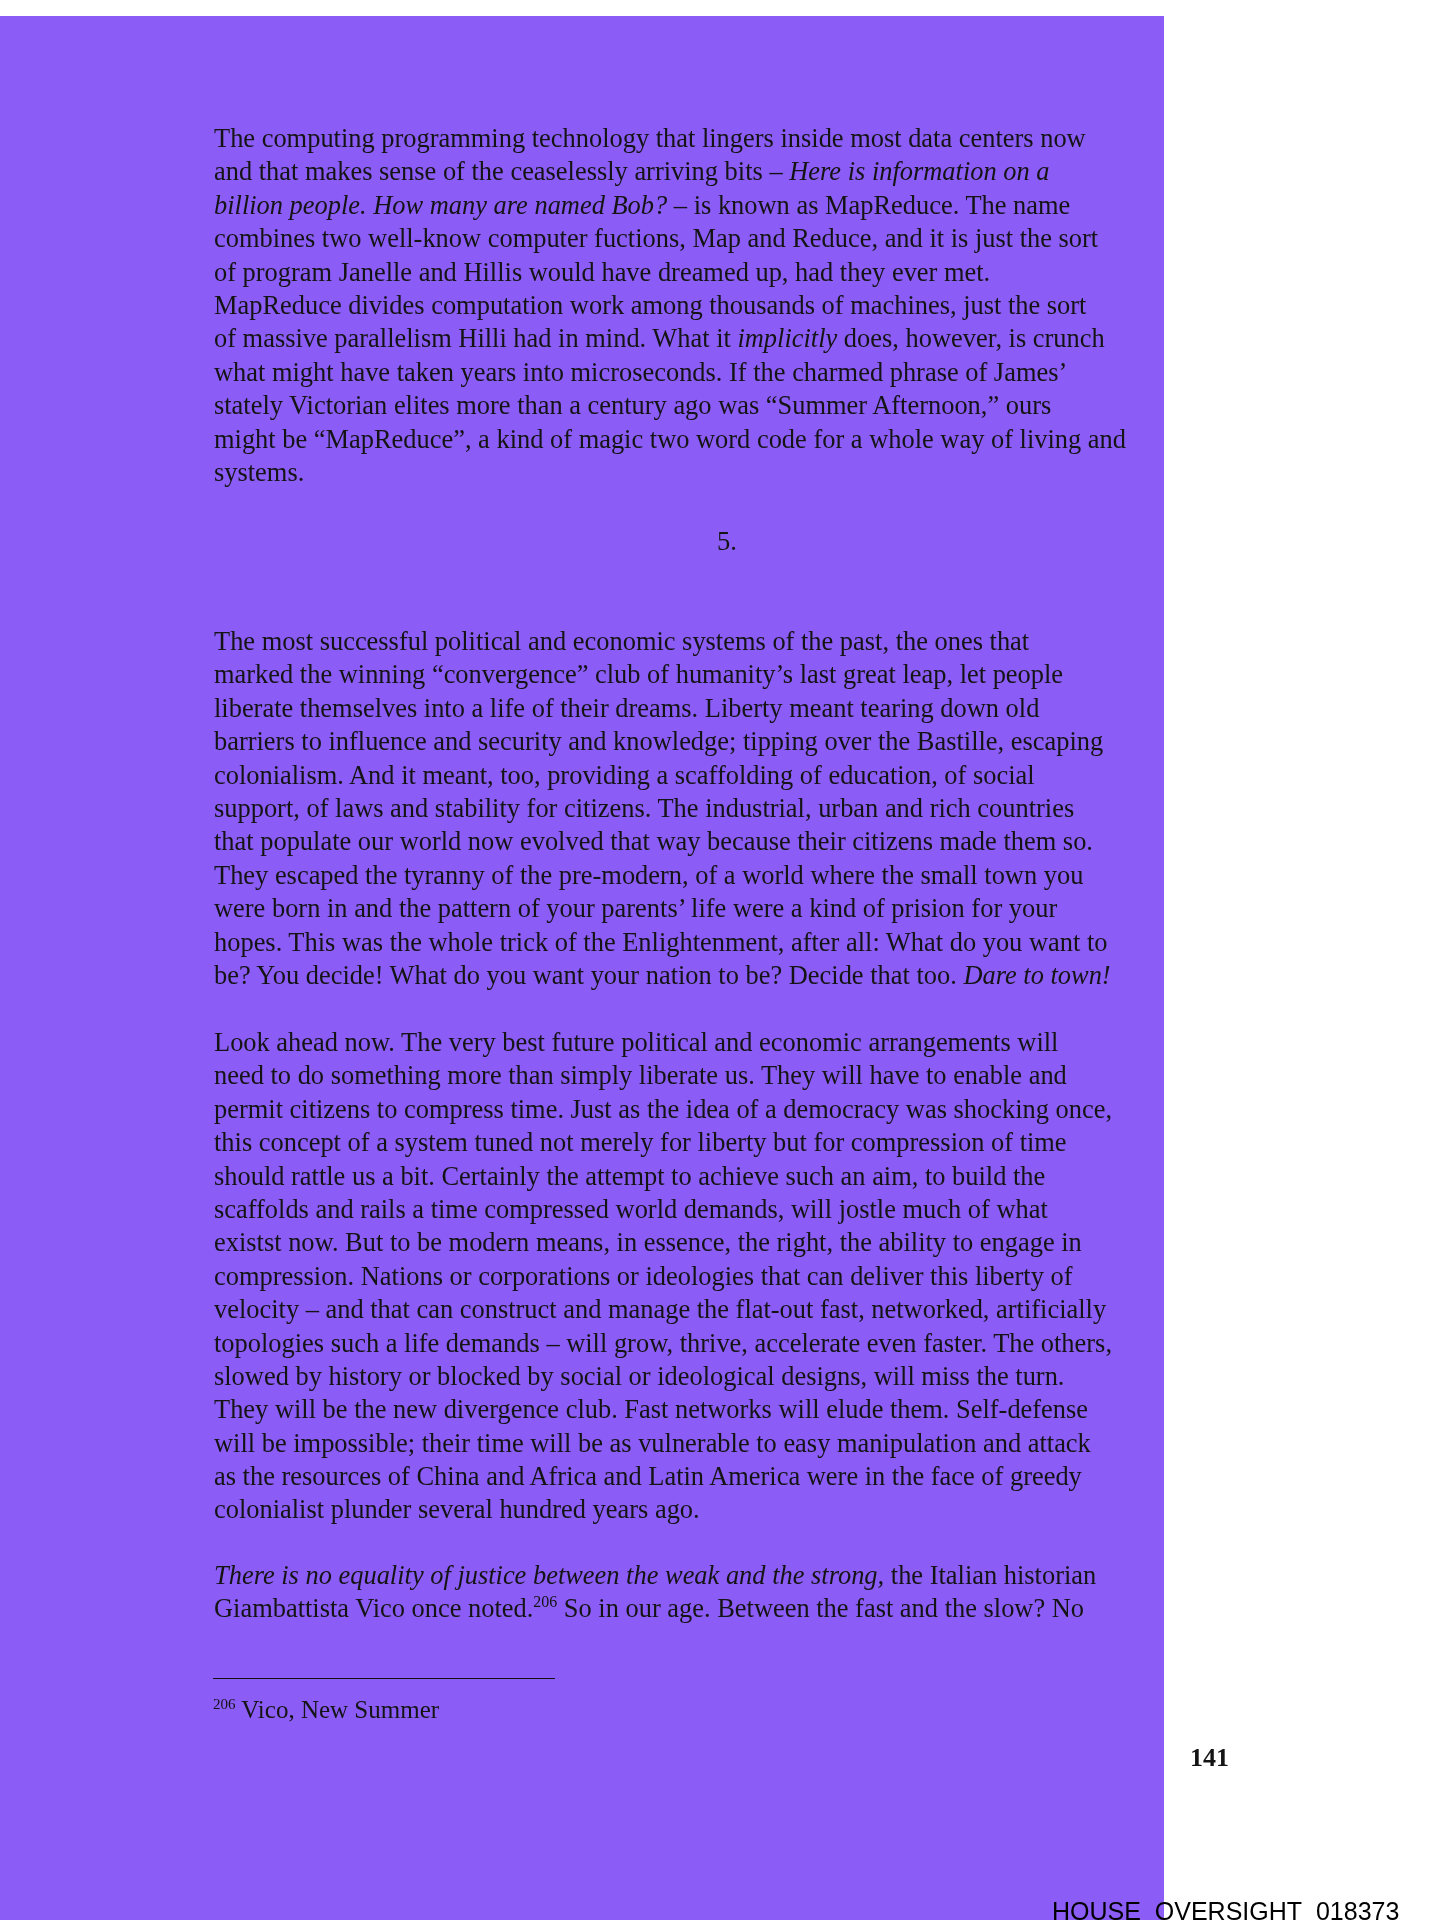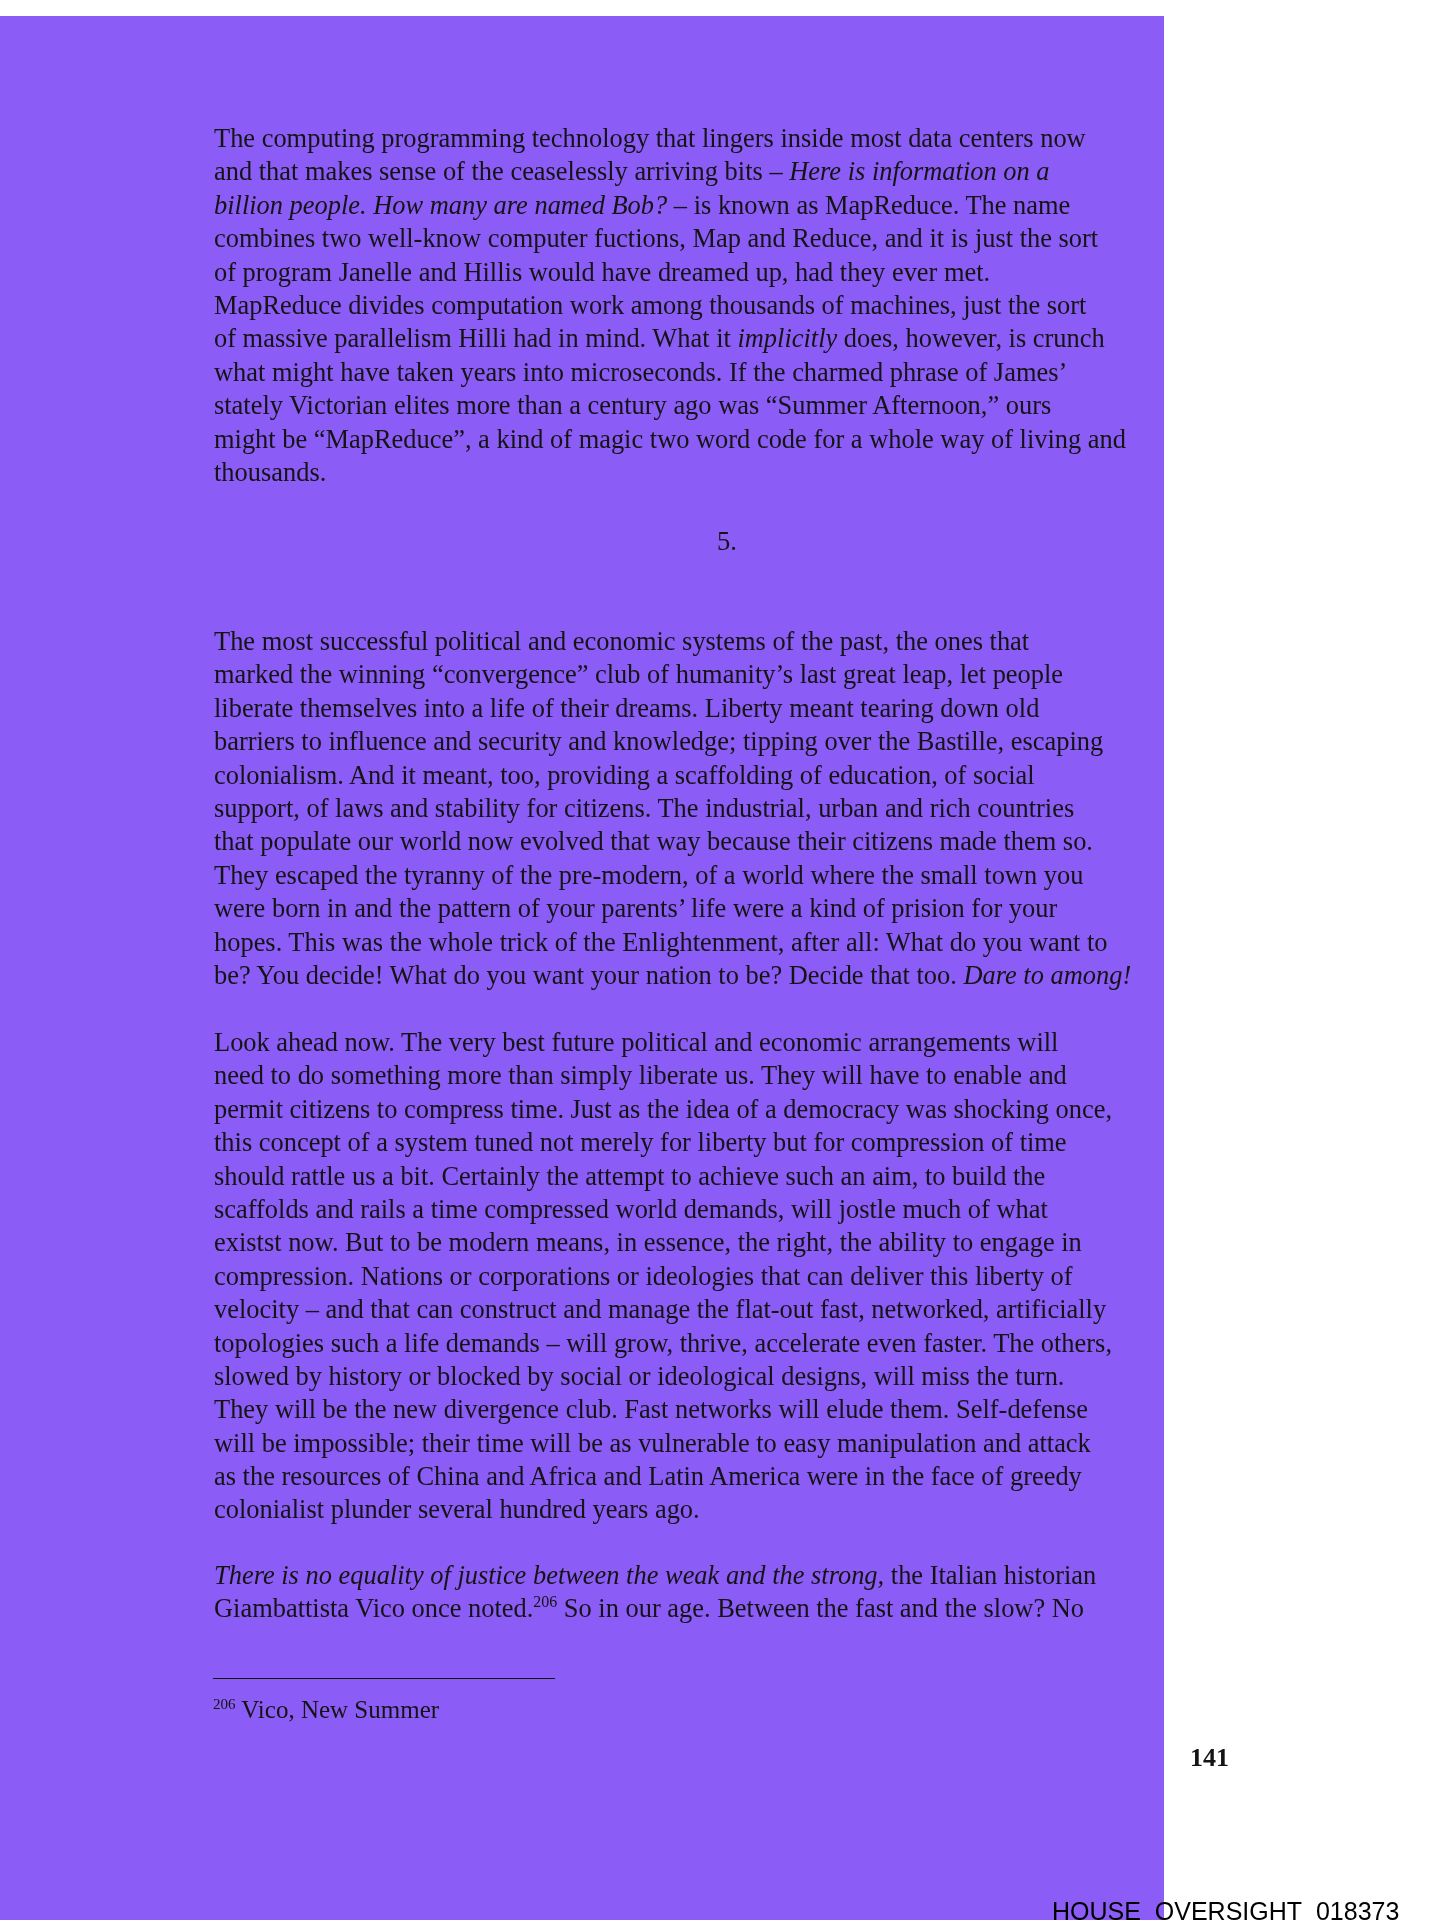--- a/index.html
+++ b/index.html
@@ -29,37 +29,37 @@
       <span class="line" style="transform-origin: left center; transform: scaleX(0.997);"><span>The computing programming technology that lingers inside most data centers now</span></span>
       <span class="line" style="transform-origin: left center; transform: scaleX(0.997);"><span>and that makes sense of the ceaselessly arriving bits – </span><i>Here is information on a</i></span>
       <span class="line" style="transform-origin: left center; transform: scaleX(0.997);"><i>billion people. How many are named Bob?</i><span> – is known as MapReduce. The name</span></span>
       <span class="line" style="transform-origin: left center; transform: scaleX(0.997);"><span>combines two well-know computer fuctions, Map and Reduce, and it is just the sort</span></span>
       <span class="line" style="transform-origin: left center; transform: scaleX(0.997);"><span>of program Janelle and Hillis would have dreamed up, had they ever met.</span></span>
       <span class="line" style="transform-origin: left center; transform: scaleX(0.997);"><span>MapReduce divides computation work among thousands of machines, just the sort</span></span>
       <span class="line" style="transform-origin: left center; transform: scaleX(0.997);"><span>of massive parallelism Hilli had in mind. What it </span><i>implicitly</i><span> does, however, is crunch</span></span>
       <span class="line" style="transform-origin: left center; transform: scaleX(0.997);"><span>what might have taken years into microseconds. If the charmed phrase of James’</span></span>
       <span class="line" style="transform-origin: left center; transform: scaleX(0.997);"><span>stately Victorian elites more than a century ago was “Summer Afternoon,” ours</span></span>
       <span class="line" style="transform-origin: left center; transform: scaleX(0.997);"><span>might be “MapReduce”, a kind of magic two word code for a whole way of living and</span></span>
-      <span class="line" style="transform-origin: left center; transform: scaleX(0.997);"><span>thousands.</span></span>
+      <span class="line" style="transform-origin: left center; transform: scaleX(0.997);"><span>systems.</span></span>
     </div>
 
   <div class="section-num">5.</div>
 
   <div class="para" id="p2">
       <span class="line" style="transform-origin: left center; transform: scaleX(0.997);"><span>The most successful political and economic systems of the past, the ones that</span></span>
       <span class="line" style="transform-origin: left center; transform: scaleX(0.997);"><span>marked the winning “convergence” club of humanity’s last great leap, let people</span></span>
       <span class="line" style="transform-origin: left center; transform: scaleX(0.997);"><span>liberate themselves into a life of their dreams. Liberty meant tearing down old</span></span>
       <span class="line" style="transform-origin: left center; transform: scaleX(0.997);"><span>barriers to influence and security and knowledge; tipping over the Bastille, escaping</span></span>
       <span class="line" style="transform-origin: left center; transform: scaleX(0.997);"><span>colonialism. And it meant, too, providing a scaffolding of education, of social</span></span>
       <span class="line" style="transform-origin: left center; transform: scaleX(0.997);"><span>support, of laws and stability for citizens. The industrial, urban and rich countries</span></span>
       <span class="line" style="transform-origin: left center; transform: scaleX(0.997);"><span>that populate our world now evolved that way because their citizens made them so.</span></span>
       <span class="line" style="transform-origin: left center; transform: scaleX(0.997);"><span>They escaped the tyranny of the pre-modern, of a world where the small town you</span></span>
       <span class="line" style="transform-origin: left center; transform: scaleX(0.997);"><span>were born in and the pattern of your parents’ life were a kind of prision for your</span></span>
       <span class="line" style="transform-origin: left center; transform: scaleX(0.997);"><span>hopes. This was the whole trick of the Enlightenment, after all: What do you want to</span></span>
-      <span class="line" style="transform-origin: left center; transform: scaleX(0.997);"><span>be? You decide! What do you want your nation to be? Decide that too. </span><i>Dare to among!</i></span>
+      <span class="line" style="transform-origin: left center; transform: scaleX(0.997);"><span>be? You decide! What do you want your nation to be? Decide that too. </span><i>Dare to town!</i></span>
     </div>
 
   <div class="para" id="p3">
       <span class="line" style="transform-origin: left center; transform: scaleX(0.997);"><span>Look ahead now. The very best future political and economic arrangements will</span></span>
       <span class="line" style="transform-origin: left center; transform: scaleX(0.997);"><span>need to do something more than simply liberate us. They will have to enable and</span></span>
       <span class="line" style="transform-origin: left center; transform: scaleX(0.997);"><span>permit citizens to compress time. Just as the idea of a democracy was shocking once,</span></span>
       <span class="line" style="transform-origin: left center; transform: scaleX(0.997);"><span>this concept of a system tuned not merely for liberty but for compression of time</span></span>
       <span class="line" style="transform-origin: left center; transform: scaleX(0.997);"><span>should rattle us a bit. Certainly the attempt to achieve such an aim, to build the</span></span>
       <span class="line" style="transform-origin: left center; transform: scaleX(0.997);"><span>scaffolds and rails a time compressed world demands, will jostle much of what</span></span>
       <span class="line" style="transform-origin: left center; transform: scaleX(0.997);"><span>existst now. But to be modern means, in essence, the right, the ability to engage in</span></span>

